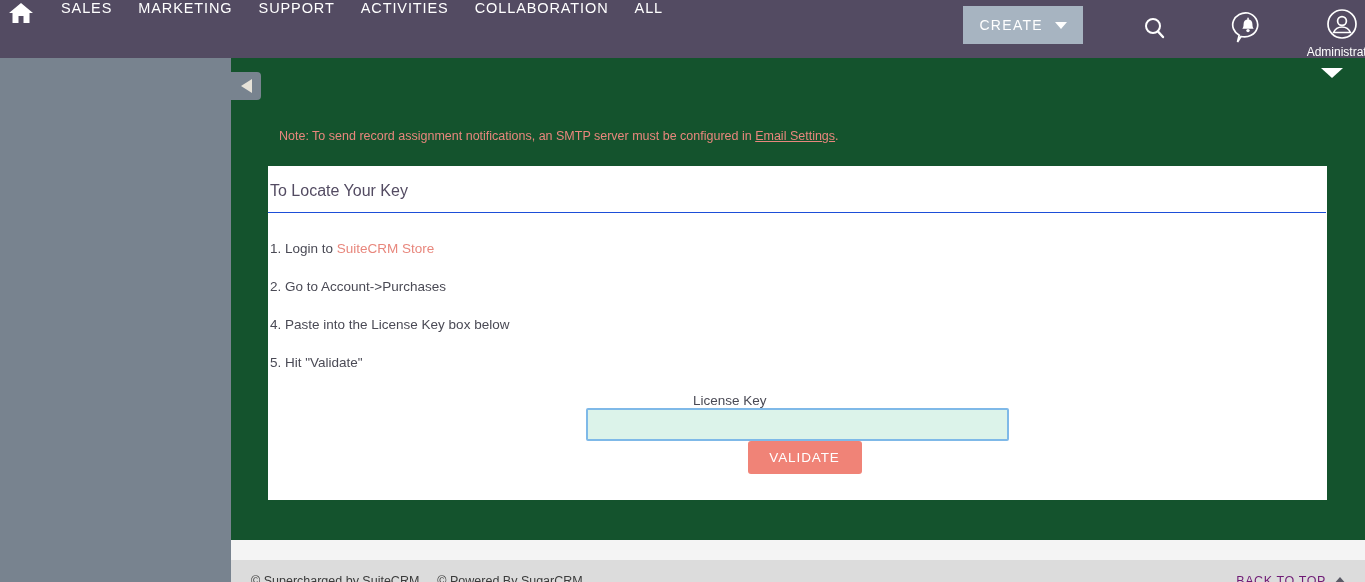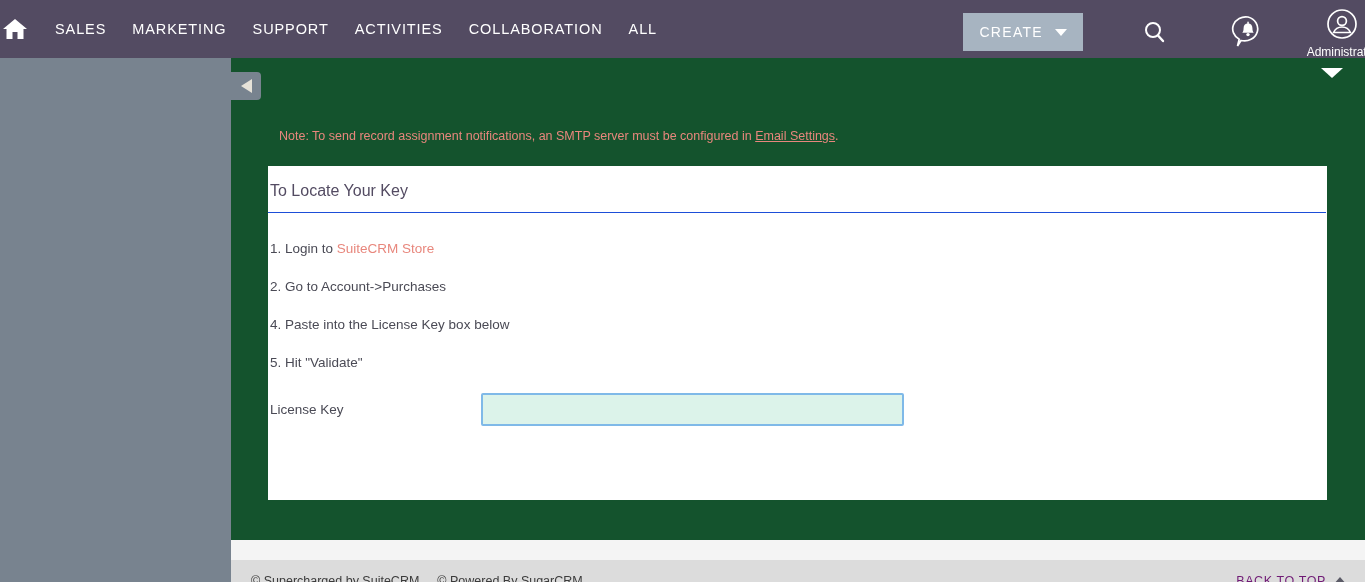--- a/index.html
+++ b/index.html
@@ -16,23 +16,23 @@
     position: absolute;
     top: 0; left: 0;
     width: 1365px;
     height: 58px;
     background: #534b62;
     display: flex;
     align-items: center;
   }
   .nav-left {
     display: flex;
-    align-items: center;
+    align-items: flex-start;
     height: 100%;
-    padding-left: 2px;
+    padding-left: 8px;
   }
   .home-icon {
     width: 26px;
     height: 26px;
     margin-right: 14px;
     display: flex;
     align-items: center;
     justify-content: center;
   }
   .nav-item {
@@ -43,21 +43,21 @@
     text-transform: uppercase;
     white-space: nowrap;
     cursor: pointer;
   }
   .nav-right {
     position: absolute;
     right: 0;
     top: 0;
     height: 58px;
     display: flex;
-    align-items: center;
+    align-items: flex-start;
     padding-top: 6px;
     gap: 48px;
   }
   .create-btn {
     background: #a7b4c1;
     color: #ffffff;
     border: none;
     height: 38px;
     padding: 0 16px;
     font-size: 14px;
@@ -185,20 +185,21 @@
     padding: 11.5px 0 11.5px 2px;
   }
   .step-link {
     color: #e8877d;
     cursor: pointer;
   }
   .keyrow {
     display: flex;
     align-items: center;
     padding-top: 12px;
+    flex-direction: column;
   }
   .key-label {
     font-size: 13.5px;
     color: #4a4a55;
     width: 213px;
     padding-left: 2px;
   }
   .key-input {
     width: 423px;
     height: 33px;
@@ -339,20 +340,21 @@
         <span>1. Login to </span><span class="step-link">SuiteCRM Store</span>
       </div>
       <div class="step">2. Go to Account-&gt;Purchases</div>
       <div class="step">4. Paste into the License Key box below</div>
       <div class="step">5. Hit "Validate"</div>
     </div>
 
     <div class="keyrow">
       <span class="key-label">License Key</span>
       <input class="key-input" type="text" autofocus="" placeholder="" style="">
+      <button class="validate-btn">VALIDATE</button>
     </div>
   </div>
 </div>
 
 <div class="footer-left-edge"></div>
 <div class="footer">
   <span class="footer-item">© Supercharged by SuiteCRM</span>
   <span class="footer-item second">© Powered By SugarCRM</span>
   <div class="back-to-top">
     <span>BACK TO TOP</span>

